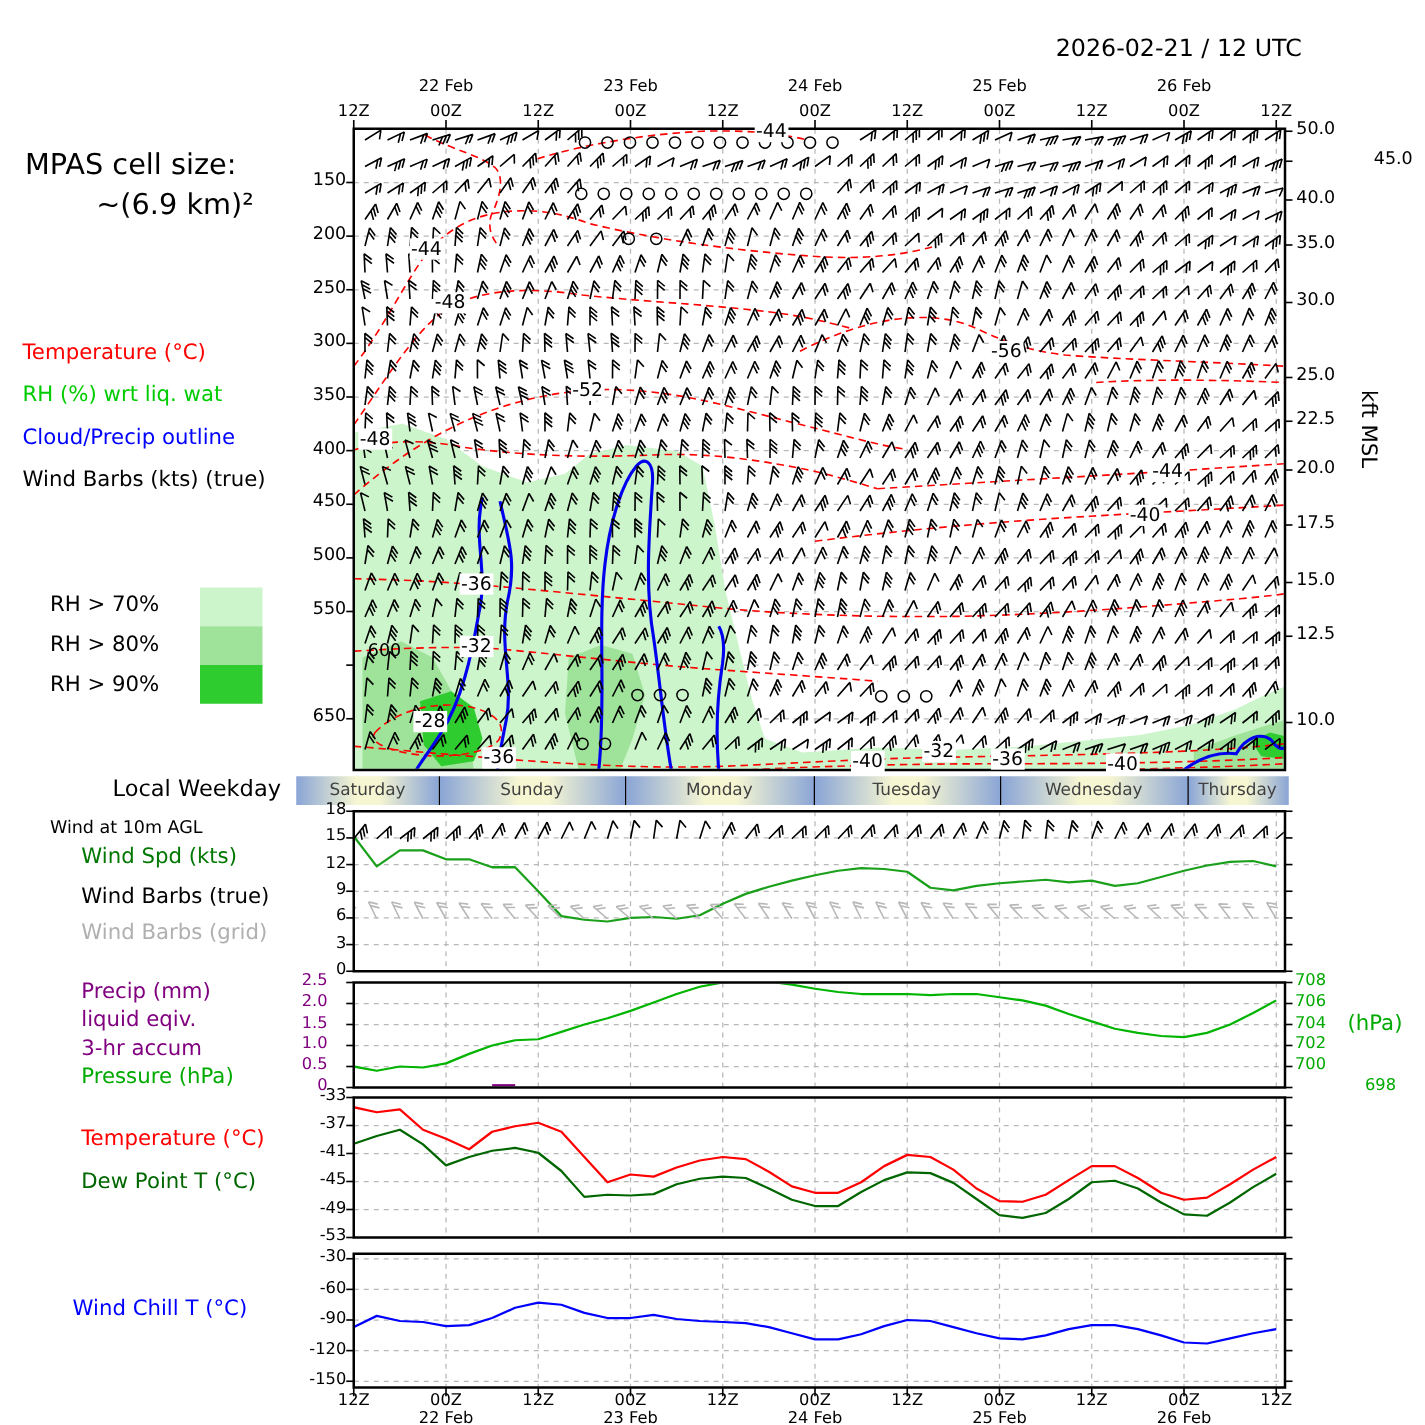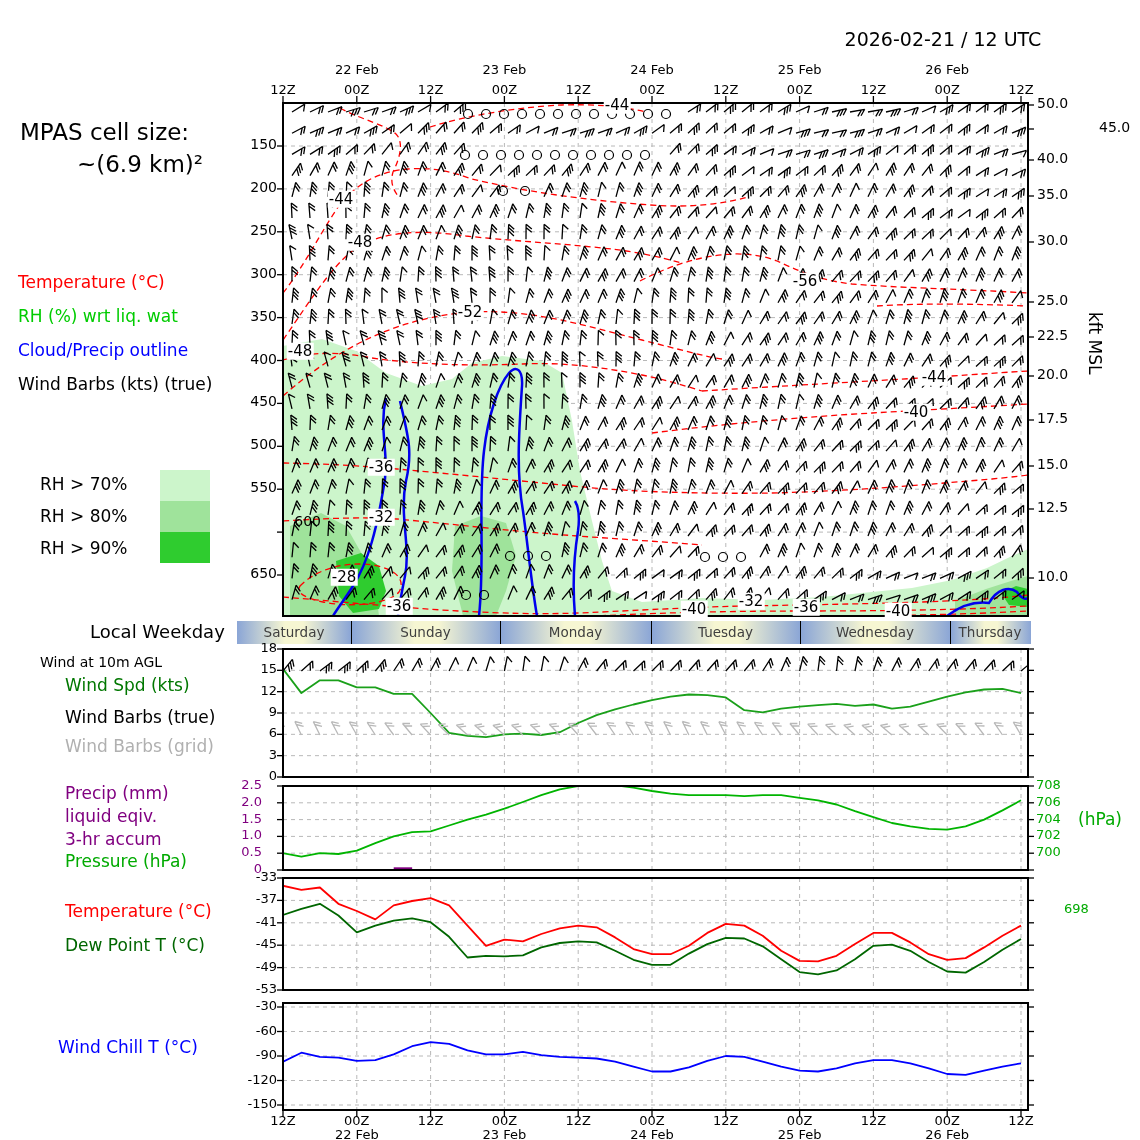--- a/index.html
+++ b/index.html
@@ -1460,21 +1460,21 @@
     <div class="lbl tick tr pur" style="left: 262px; top: 794.8px;">2.0</div>
     <div class="lbl tick tr pur" style="left: 262px; top: 811.6px;">1.5</div>
     <div class="lbl tick tr pur" style="left: 262px; top: 828.4px;">1.0</div>
     <div class="lbl tick tr pur" style="left: 262px; top: 845.2px;">0.5</div>
     <div class="lbl tick tr pur" style="left: 262px; top: 862px;">0</div>
     <div class="lbl tick pgrn" style="left: 1036px; top: 778px;">708</div>
     <div class="lbl tick pgrn" style="left: 1036px; top: 794.8px;">706</div>
     <div class="lbl tick pgrn" style="left: 1036px; top: 811.6px;">704</div>
     <div class="lbl tick pgrn" style="left: 1036px; top: 828.4px;">702</div>
     <div class="lbl tick pgrn" style="left: 1036px; top: 845.2px;">700</div>
-    <div class="lbl tick pgrn" style="left: 1064px; top: 862px; margin-top: 40px;">698</div>
+    <div class="lbl tick pgrn" style="left: 1092px; top: 862px;">698</div>
     <div class="lbl tick tr" style="left: 277px; top: 870px;">-33</div>
     <div class="lbl tick tr" style="left: 277px; top: 892.4px;">-37</div>
     <div class="lbl tick tr" style="left: 277px; top: 914.8px;">-41</div>
     <div class="lbl tick tr" style="left: 277px; top: 937.2px;">-45</div>
     <div class="lbl tick tr" style="left: 277px; top: 959.6px;">-49</div>
     <div class="lbl tick tr" style="left: 277px; top: 982px;">-53</div>
     <div class="lbl tick tr" style="left: 277px; top: 999px;">-30</div>
     <div class="lbl tick tr" style="left: 277px; top: 1023.5px;">-60</div>
     <div class="lbl tick tr" style="left: 277px; top: 1048px;">-90</div>
     <div class="lbl tick tr" style="left: 277px; top: 1072.5px;">-120</div>

